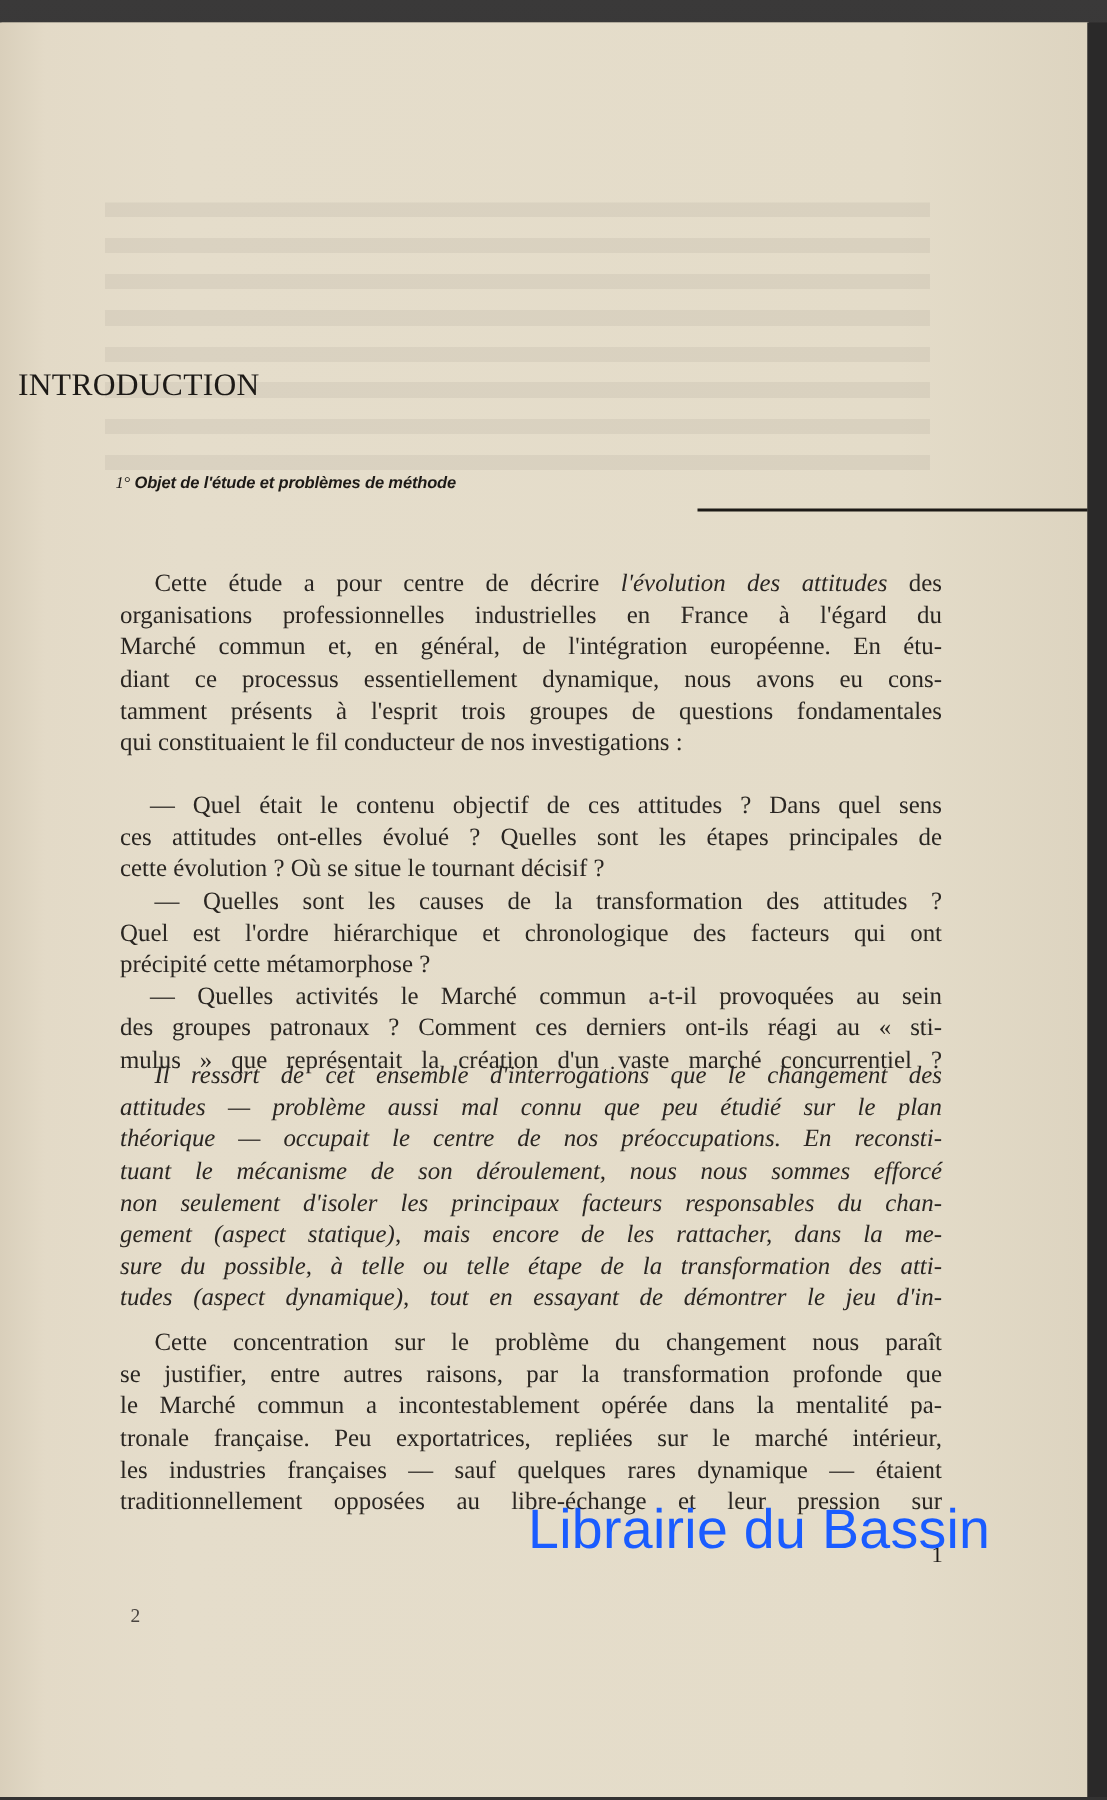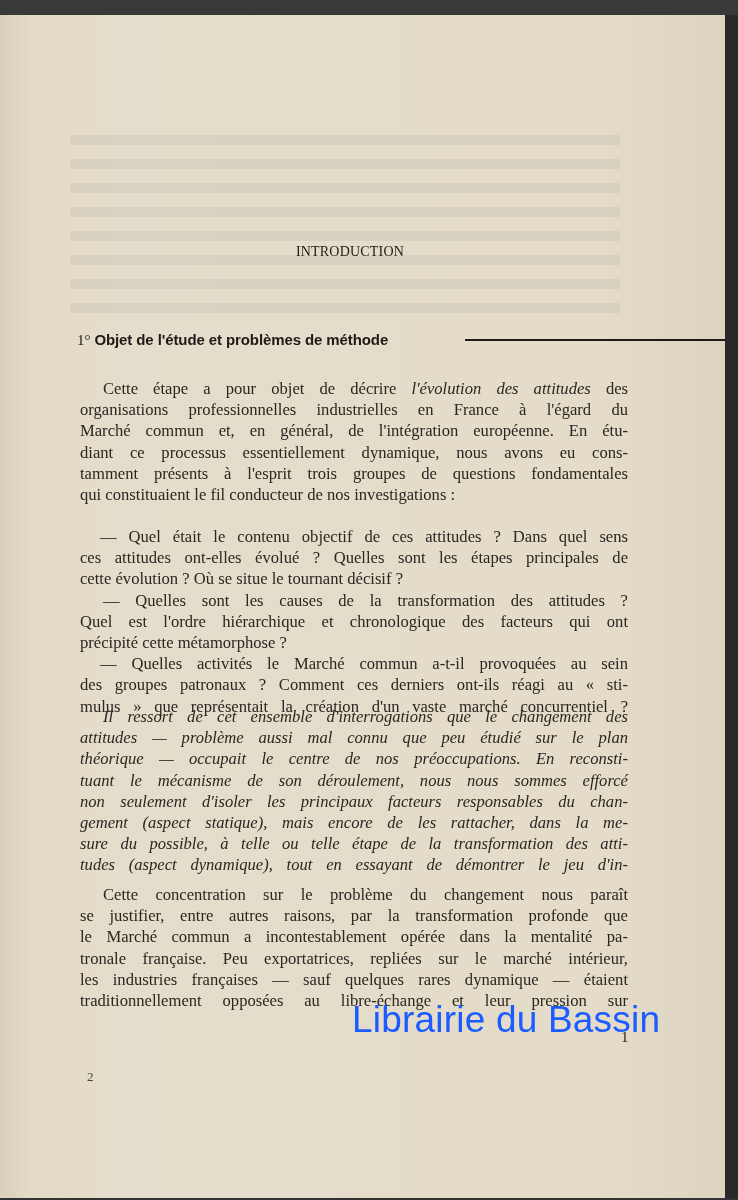--- a/index.html
+++ b/index.html
@@ -41,39 +41,40 @@
       left: 70px;
       top: 120px;
       width: 550px;
       height: 180px;
       opacity: 0.05;
       background: repeating-linear-gradient(180deg, #000 0px, #000 10px, transparent 10px, transparent 24px);
       pointer-events: none;
     }
     .title {
       position: absolute;
-      left: 0;
+      left: 12px;
       top: 244px;
       width: 700px;
-      text-align: center;
-      font-size: 14px;
+      text-align: left;
+      font-size: 21px;
       letter-spacing: 0.2px;
       color: #1d1a17;
     }
     .section-heading {
       position: absolute;
       left: 77px;
-      top: 331px;
-      font-size: 15px;
+      top: 316px;
+      font-size: 11px;
       font-weight: bold;
       color: #1d1a17;
       white-space: nowrap;
       font-family: "Liberation Sans", "DejaVu Sans", sans-serif;
       font-stretch: condensed;
       letter-spacing: -0.1px;
+      font-style: italic;
     }
     .section-rule {
       position: absolute;
       left: 465px;
       top: 339px;
       width: 260px;
       height: 1.5px;
       background: #1d1a17;
     }
     .body-text {
@@ -145,21 +146,21 @@
 
 <h1 class="title" style="margin:0;font-weight:normal;">INTRODUCTION</h1>
 
 <div class="section-heading">
   <span style="font-family:'Liberation Serif',serif;font-weight:normal;">1°</span>
   <span>Objet de l'étude et problèmes de méthode</span>
 </div>
 <div class="section-rule"></div>
 
 <div class="body-text p1">
-  <span class="line indent"><span>Cette étape a pour objet de décrire </span><span class="em">l'évolution des attitudes</span><span> des</span></span>
+  <span class="line indent"><span>Cette étude a pour centre de décrire </span><span class="em">l'évolution des attitudes</span><span> des</span></span>
   <span class="line">organisations professionnelles industrielles en France à l'égard du</span>
   <span class="line">Marché commun et, en général, de l'intégration européenne. En étu-</span>
   <span class="line">diant ce processus essentiellement dynamique, nous avons eu cons-</span>
   <span class="line">tamment présents à l'esprit trois groupes de questions fondamentales</span>
   <span class="line last">qui constituaient le fil conducteur de nos investigations :</span>
 </div>
 
 <div class="body-text p2">
   <span class="line indent-dash">— Quel était le contenu objectif de ces attitudes ? Dans quel sens</span>
   <span class="line">ces attitudes ont-elles évolué ? Quelles sont les étapes principales de</span>

